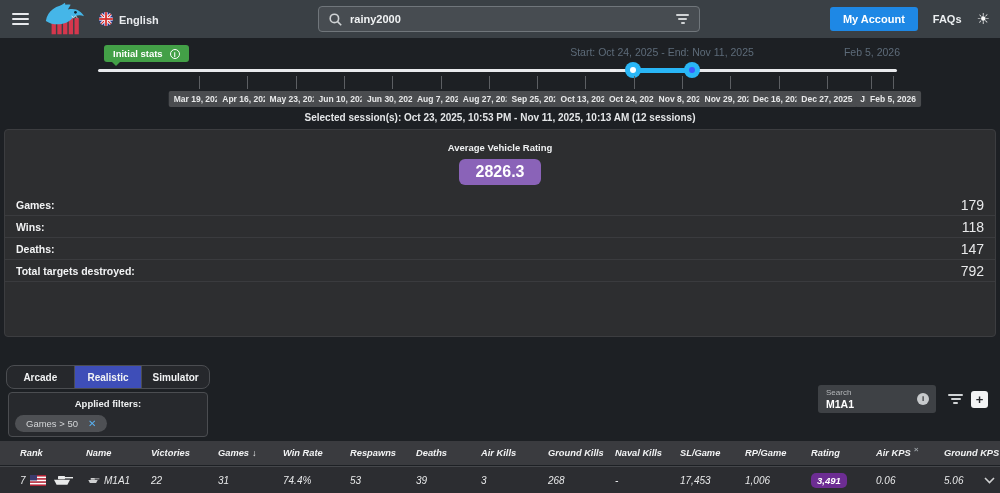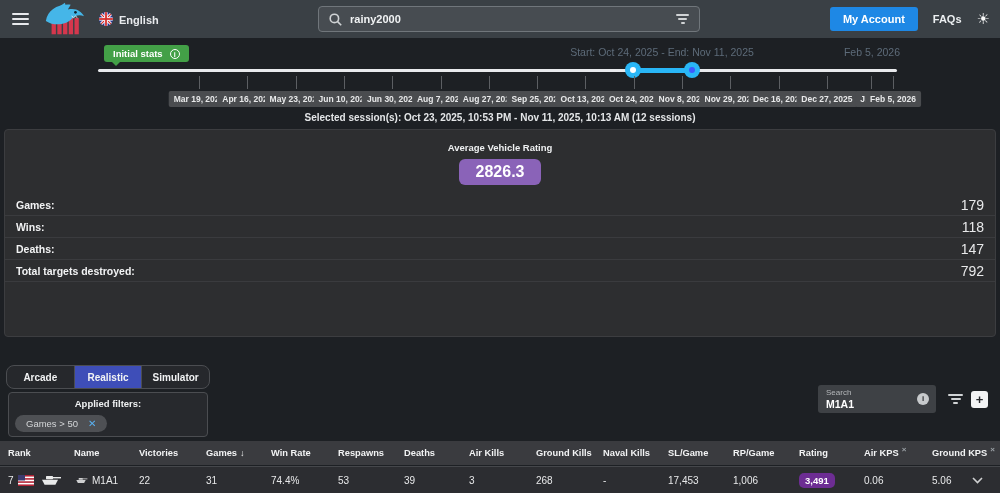--- a/index.html
+++ b/index.html
@@ -91,22 +91,22 @@
   .info-c { position:absolute; right:7px; top:8px; width:12px; height:12px; border-radius:50%;
     background:#c7cacc; color:#2a2c2f; font-size:8px; font-weight:bold; text-align:center;
     line-height:12px; font-style:normal; cursor:pointer; }
   .funnel.big { position:absolute; left:948px; top:394px; }
   .funnel.big i:nth-child(1){ width:15px; } .funnel.big i:nth-child(2){ width:10px; } .funnel.big i:nth-child(3){ width:5px; }
   .add-btn { position:absolute; left:971px; top:391px; width:17px; height:17px; background:#f2f3f4;
     color:#26282c; border:0; border-radius:3px; font-size:13px; font-weight:bold; line-height:14px;
     text-align:center; padding:0; font-family:inherit; cursor:pointer; }
 
   
-  .tgrid { display:grid; padding-left:8px; align-items:center;
-    grid-template-columns:66px 65px 67px 65px 67px 66px 65px 67px 67px 65px 65px 66px 65px 68px 40px 24px; }
+  .tgrid { display:grid; padding-left:20px; align-items:center;
+    grid-template-columns:66px 65px 67px 65px 67px 66px 65px 67px 67px 65px 65px 66px 65px 68px 40px 24px;font-style:italic; }
   .thead { position:absolute; top:441px; left:0; right:0; height:24px; background:#3a3b3f; }
   .th { display:flex; align-items:center; gap:3px; font-size:9.3px; font-weight:bold;
     color:#f2f3f4; white-space:nowrap; cursor:pointer; }
   .sort-arrow { font-size:9px; }
   .col-x { color:#9aa0a5; font-size:8px; margin-top:-7px; cursor:pointer; }
   .trow { position:absolute; top:466px; left:0; right:0; height:28px; background:#2c2d31;
     border-top:1px solid #45474b; cursor:pointer; }
   .td { font-size:10px; color:#e8e9ea; display:flex; align-items:center; gap:4px; white-space:nowrap; }
   .badge-sm { background:var(--purple2); padding:2px 6px; border-radius:5px; font-weight:bold;
     font-size:9.5px; color:#fff; }

